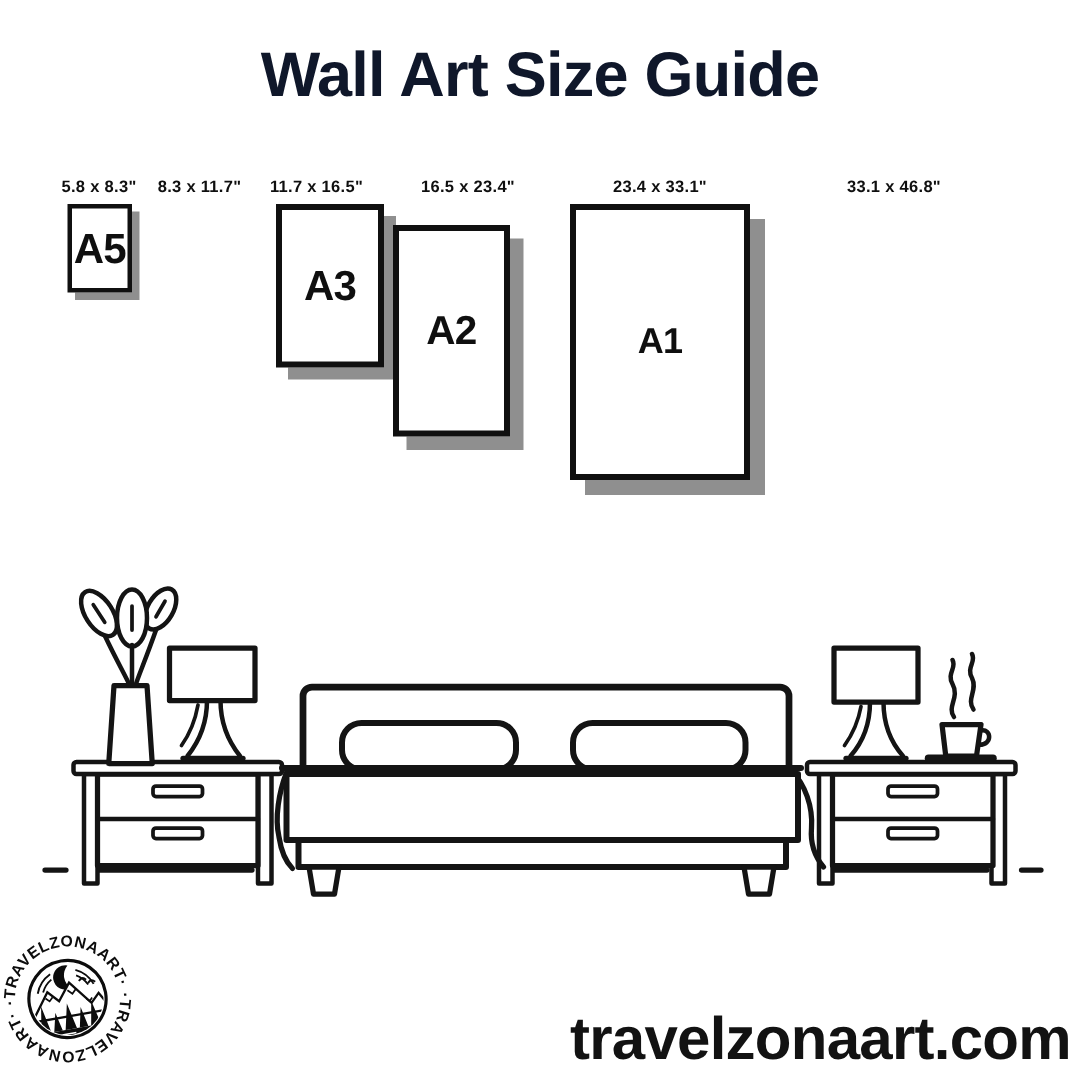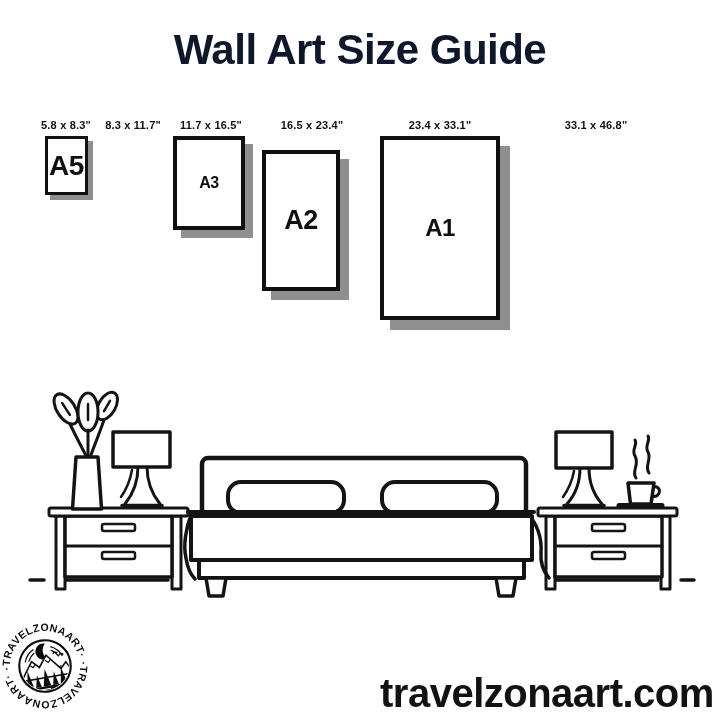--- a/index.html
+++ b/index.html
@@ -25,21 +25,21 @@
   }
   .d-a5{left:6px}.d-a4{left:73px}.d-a3{left:151px}
   .d-a2{left:252px}.d-a1{left:380px}.d-a0{left:536px}
   .paper{
     position:absolute;background:#fff;border-style:solid;border-color:#101010;
     display:flex;align-items:center;justify-content:center;
     font-weight:700;letter-spacing:-0.5px;color:#0f0f0f;box-sizing:border-box;
   }
   .p-a5{left:45px;top:136px;width:43px;height:59px;border-width:3px;box-shadow:5px 5px 0 var(--paper-shadow);font-size:28px}
   .p-a4{left:103px;top:134px;width:60px;height:78px;border-width:3px;box-shadow:6px 6px 0 var(--paper-shadow);font-size:28px}
-  .p-a3{left:173px;top:136px;width:72px;height:94px;border-width:4px;box-shadow:8px 8px 0 var(--paper-shadow);font-size:16px}
+  .p-a3{left:184px;top:136px;width:72px;height:109px;border-width:4px;box-shadow:8px 8px 0 var(--paper-shadow);font-size:28px}
   .p-a2{left:262px;top:150px;width:78px;height:141px;border-width:4px;box-shadow:9px 9px 0 var(--paper-shadow);font-size:27px}
   .p-a1{left:380px;top:136px;width:120px;height:184px;border-width:4px;box-shadow:10px 10px 0 var(--paper-shadow);font-size:24px}
   .p-a0{left:522px;top:136px;width:154px;height:242px;border-width:5px;box-shadow:15px 15px 0 var(--paper-shadow);font-size:27px}
   .scene{position:absolute;left:0;top:380px;width:720px;height:225px;}
   .scene *{vector-effect:none;}
   .site{
     position:absolute;left:380px;top:671px;width:340px;height:40px;
     font-size:40px;font-weight:800;letter-spacing:-0.5px;
     color:#121212;white-space:nowrap;
   }

